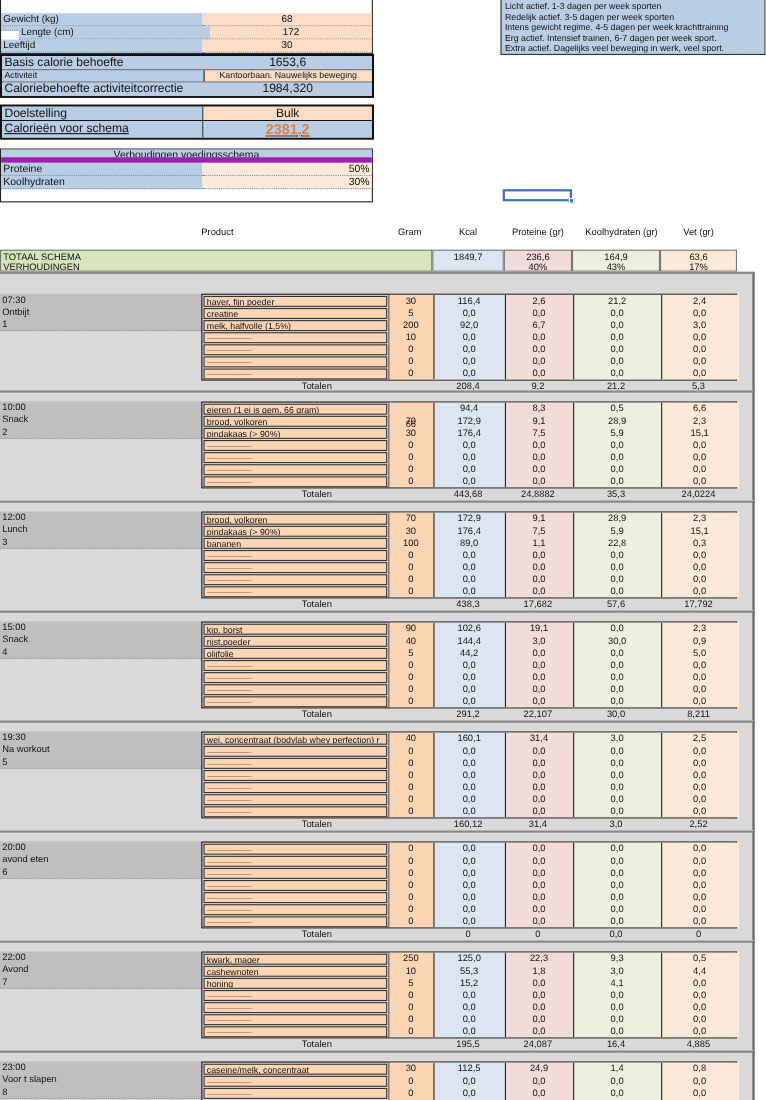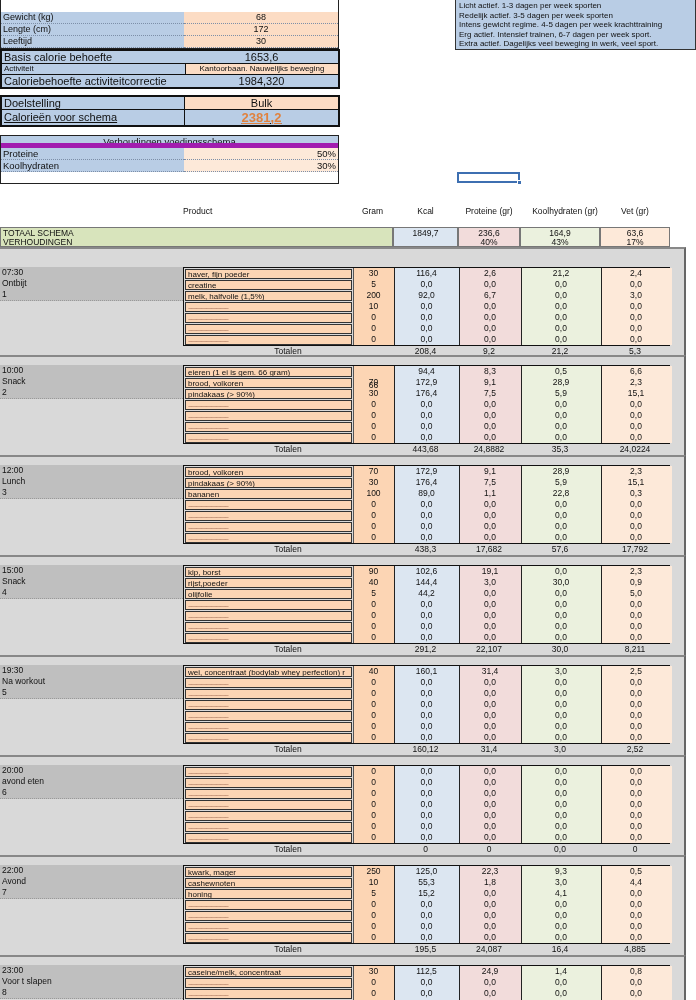--- a/index.html
+++ b/index.html
@@ -46,21 +46,21 @@
 <div class="abs tb" style="left:0;top:-1px;width:339px;height:50px;">
   <div class="row" style="top:16px;left:0;width:363px;height:12px;">
     <div class="cell blue" style="width:183px;">Geslacht (M of V)</div>
     <div class="cell peach c" style="width:154px;">M</div>
   </div>
   <div class="row" style="top:12px;left:0;width:337px;height:12px;">
     <div class="cell blue" style="width:183px;">Gewicht (kg)</div>
     <div class="cell peach c" style="width:154px;">68</div>
   </div>
   <div class="row" style="top:24px;left:0;width:337px;height:12px;">
-    <div class="cell blue" style="width:183px;">Lengte (cm)</div>
+    <div class="cell blue" style="width:183px;margin-left:16px;">Lengte (cm)</div>
     <div class="cell peach c" style="width:154px;">172</div>
   </div>
   <div class="row" style="top:36px;left:0;width:337px;height:12px;">
     <div class="cell blue" style="width:183px;">Leeftijd</div>
     <div class="cell peach c" style="width:154px;">30</div>
   </div>
 </div>
 
 <div class="abs thick" style="left:0;top:49px;width:340px;height:40px;">
   <div class="row bigrow" style="top:0;left:0;width:336px;height:13px;border-bottom:1px solid #111;">

